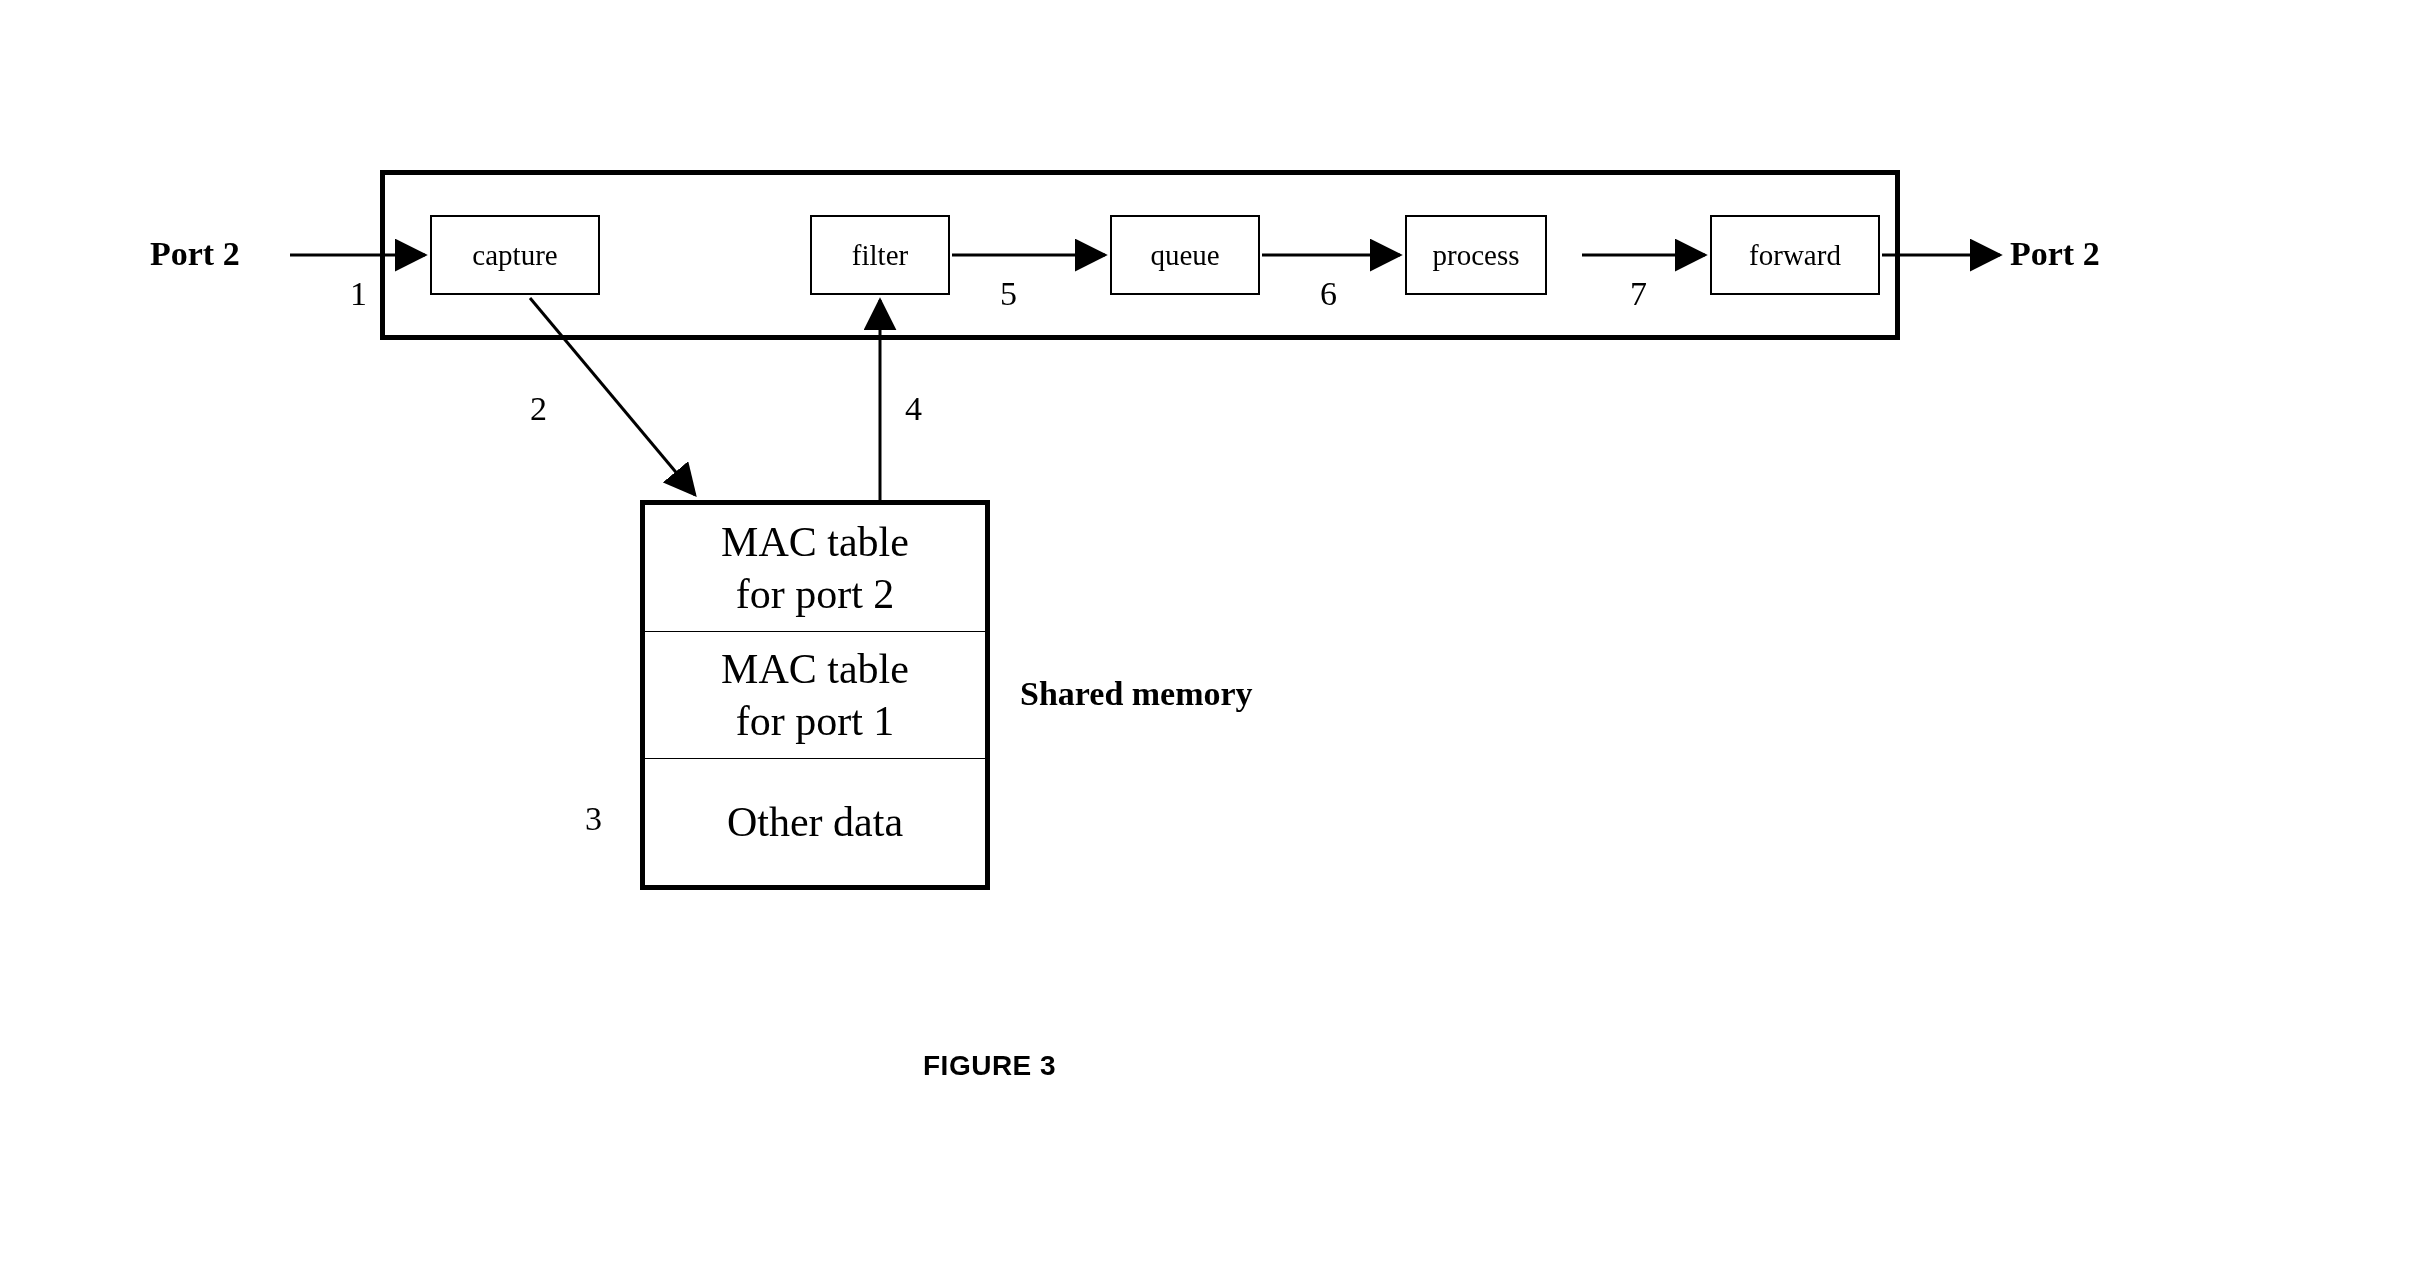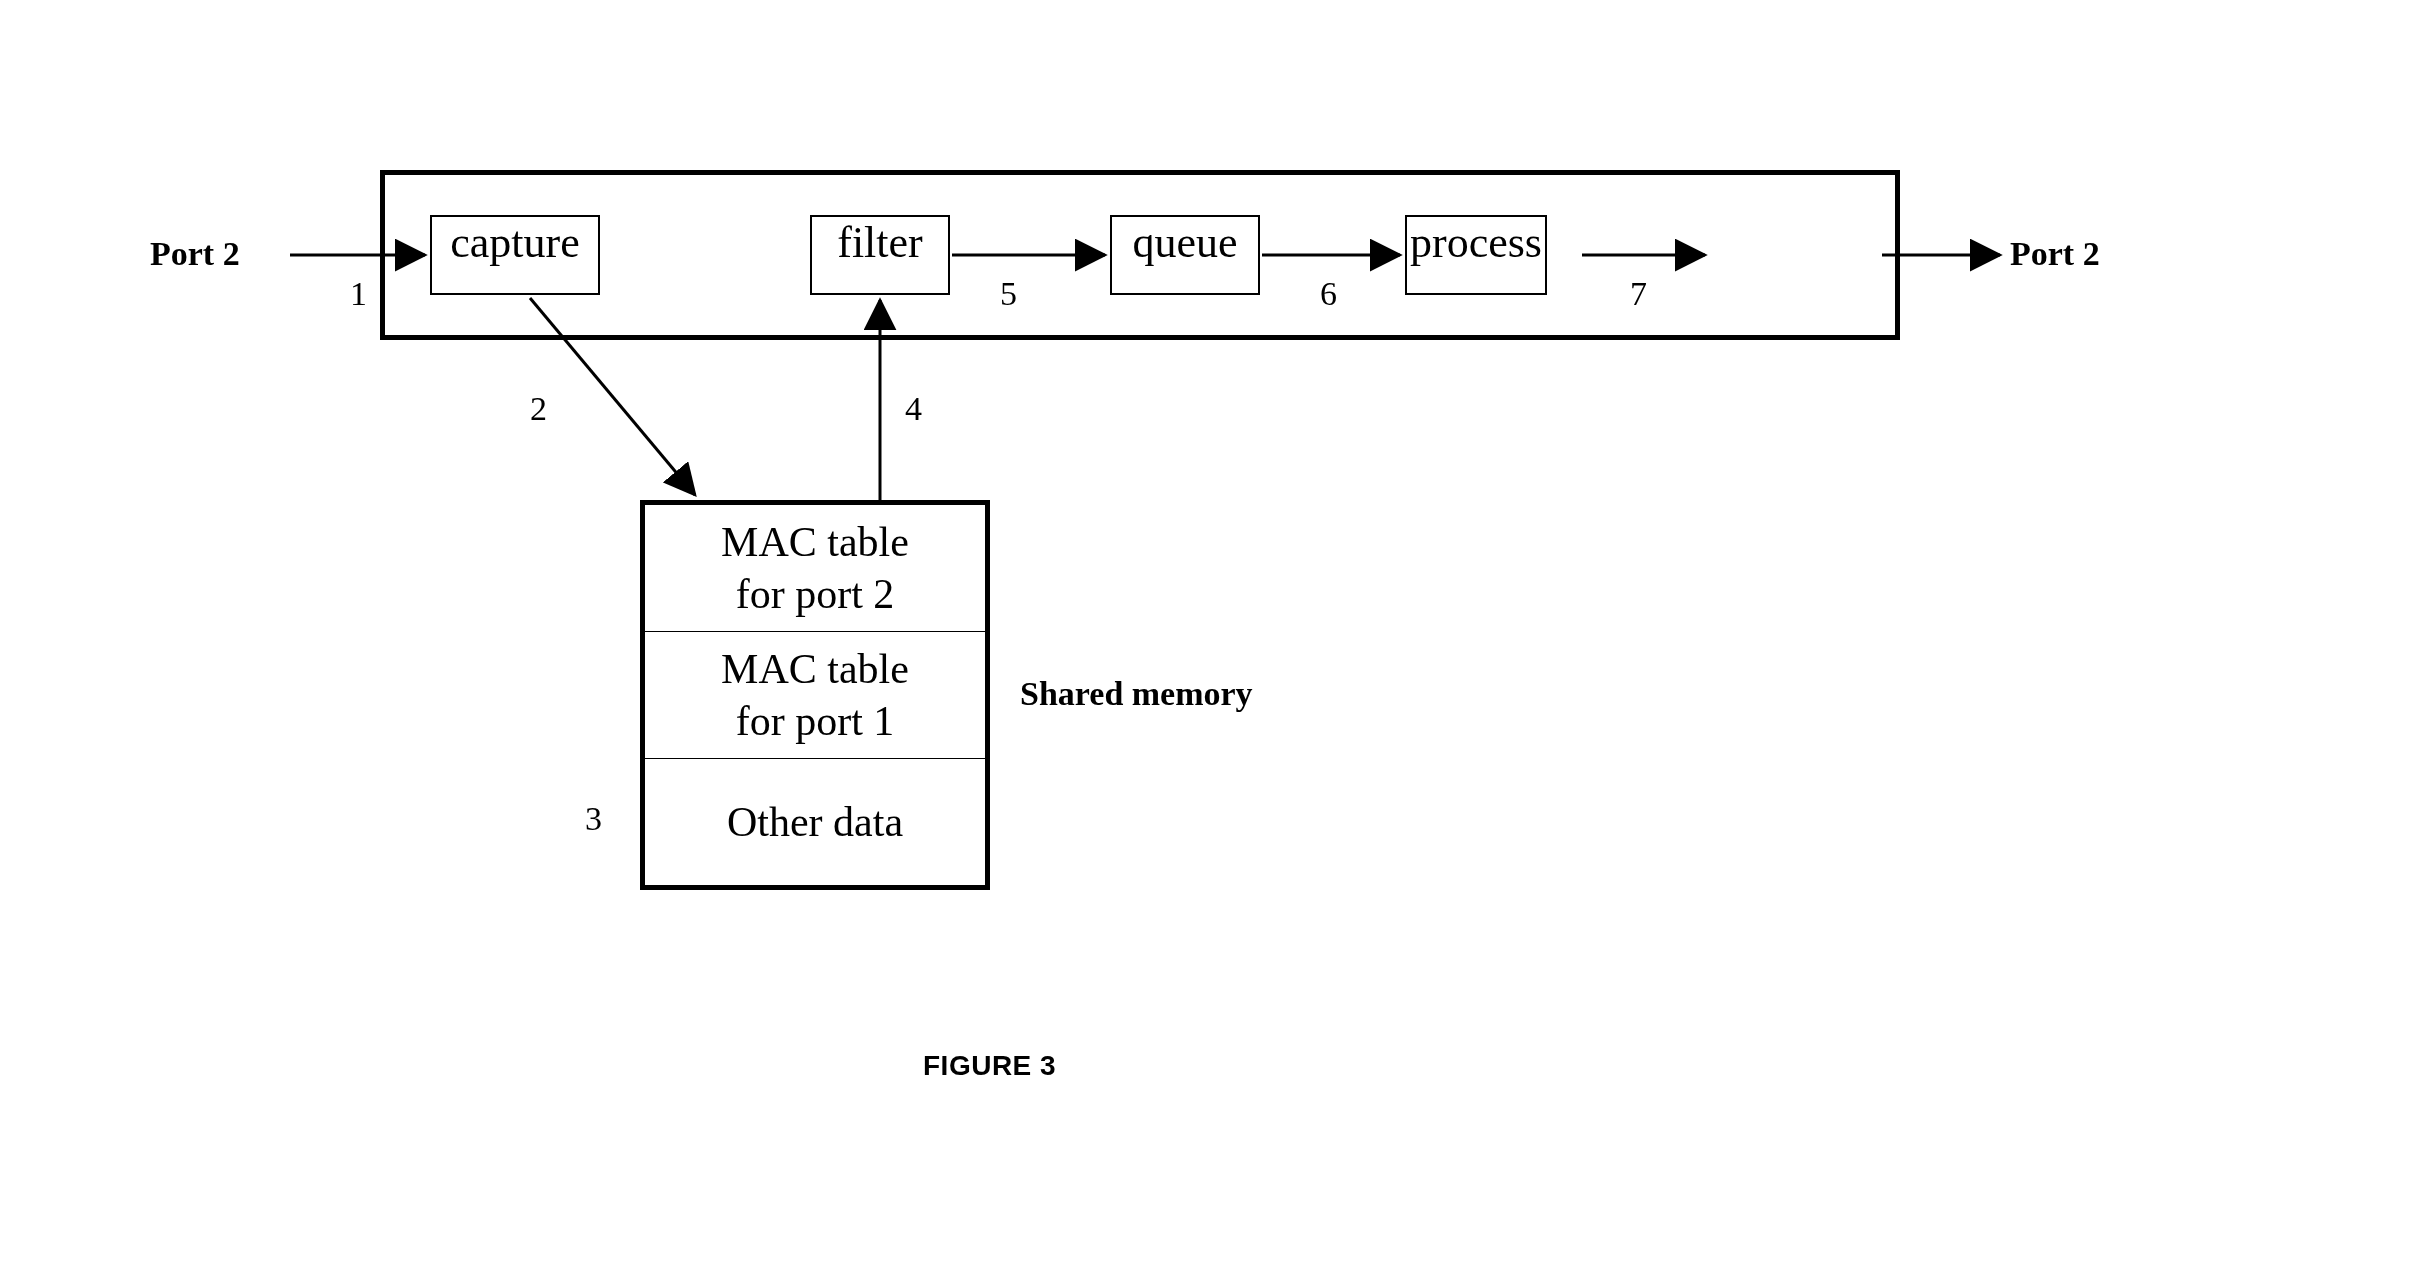--- a/index.html
+++ b/index.html
@@ -19,23 +19,23 @@
     border: 5px solid #000;
     box-sizing: border-box;
     background: #fff;
   }
   .light-box {
     position: absolute;
     border: 2px solid #000;
     box-sizing: border-box;
     background: #fff;
     display: flex;
-    align-items: flex-start;
+    align-items: center;
     justify-content: center;
-    font-size: 44px;
+    font-size: 29px;
   }
   .mem-row {
     border-bottom: 1px solid #000;
     display: flex;
     align-items: center;
     justify-content: center;
     text-align: center;
     font-size: 42px;
     line-height: 1.25;
     box-sizing: border-box;
@@ -73,20 +73,23 @@
     <span>capture</span>
   </div>
   <div class="light-box" style="left:810px; top:215px; width:140px; height:80px;">
     <span>filter</span>
   </div>
   <div class="light-box" style="left:1110px; top:215px; width:150px; height:80px;">
     <span>queue</span>
   </div>
   <div class="light-box" style="left:1405px; top:215px; width:142px; height:80px;">
     <span>process</span>
+  </div>
+  <div class="light-box" style="left:1710px; top:215px; width:170px; height:80px;">
+    <span>forward</span>
   </div>
 
   <div class="heavy-box" style="left:640px; top:500px; width:350px; height:390px; display:flex; flex-direction:column;">
     <div class="mem-row" style="flex:1;">
       <span style="white-space:pre-line;">MAC table
 for port 2</span>
     </div>
     <div class="mem-row" style="flex:1;">
       <span style="white-space:pre-line;">MAC table
 for port 1</span>

